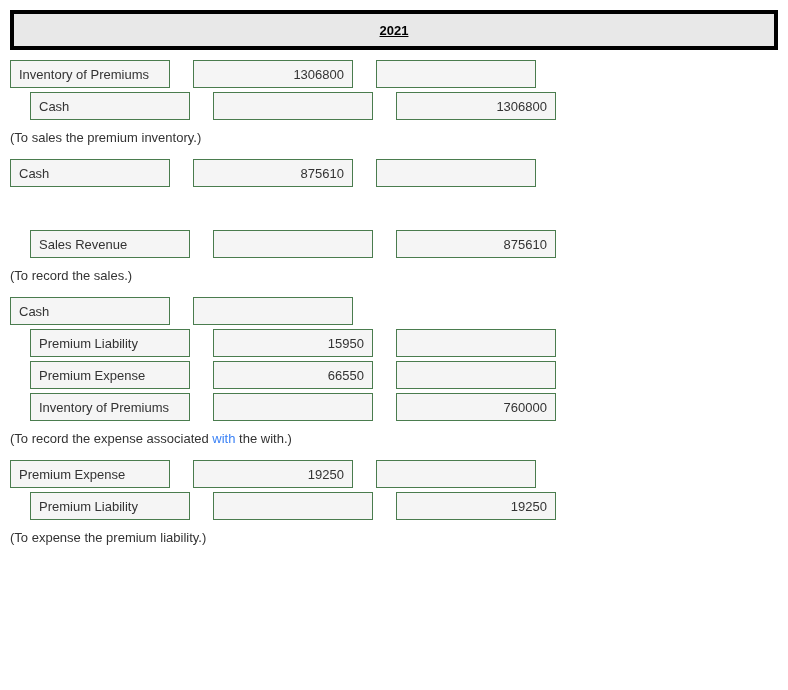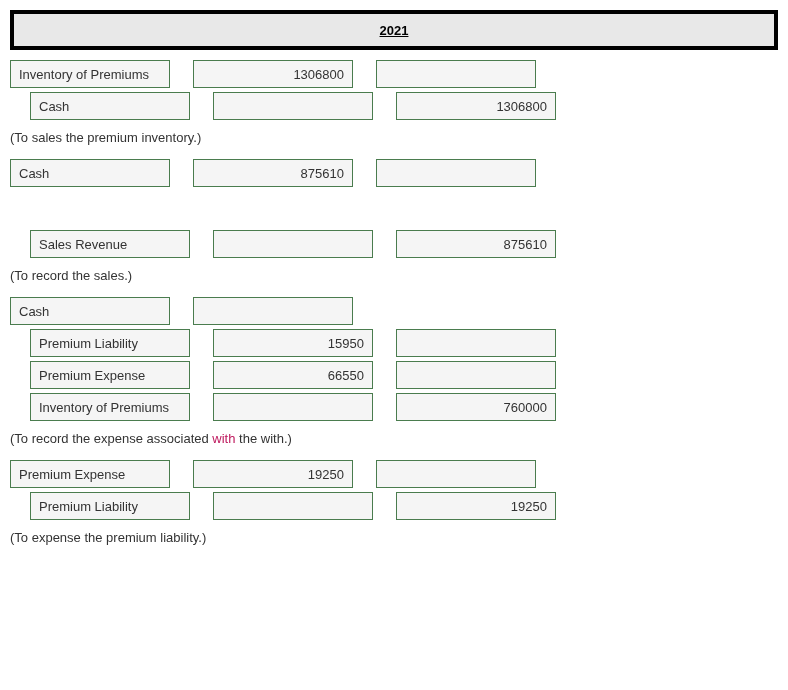--- a/index.html
+++ b/index.html
@@ -69,21 +69,21 @@
       color: transparent;
     }
 
     .note-text {
       font-size: 13px;
       color: #333;
       padding: 6px 0 4px 0;
     }
 
     .note-text .highlight {
-      color: #be185d;
+      color: #3b82f6;
     }
   </style>
 </head>
 <body>
 
 <div class="year-header">
   <span>2021</span>
 </div>
 
 <div id="sections-container">

